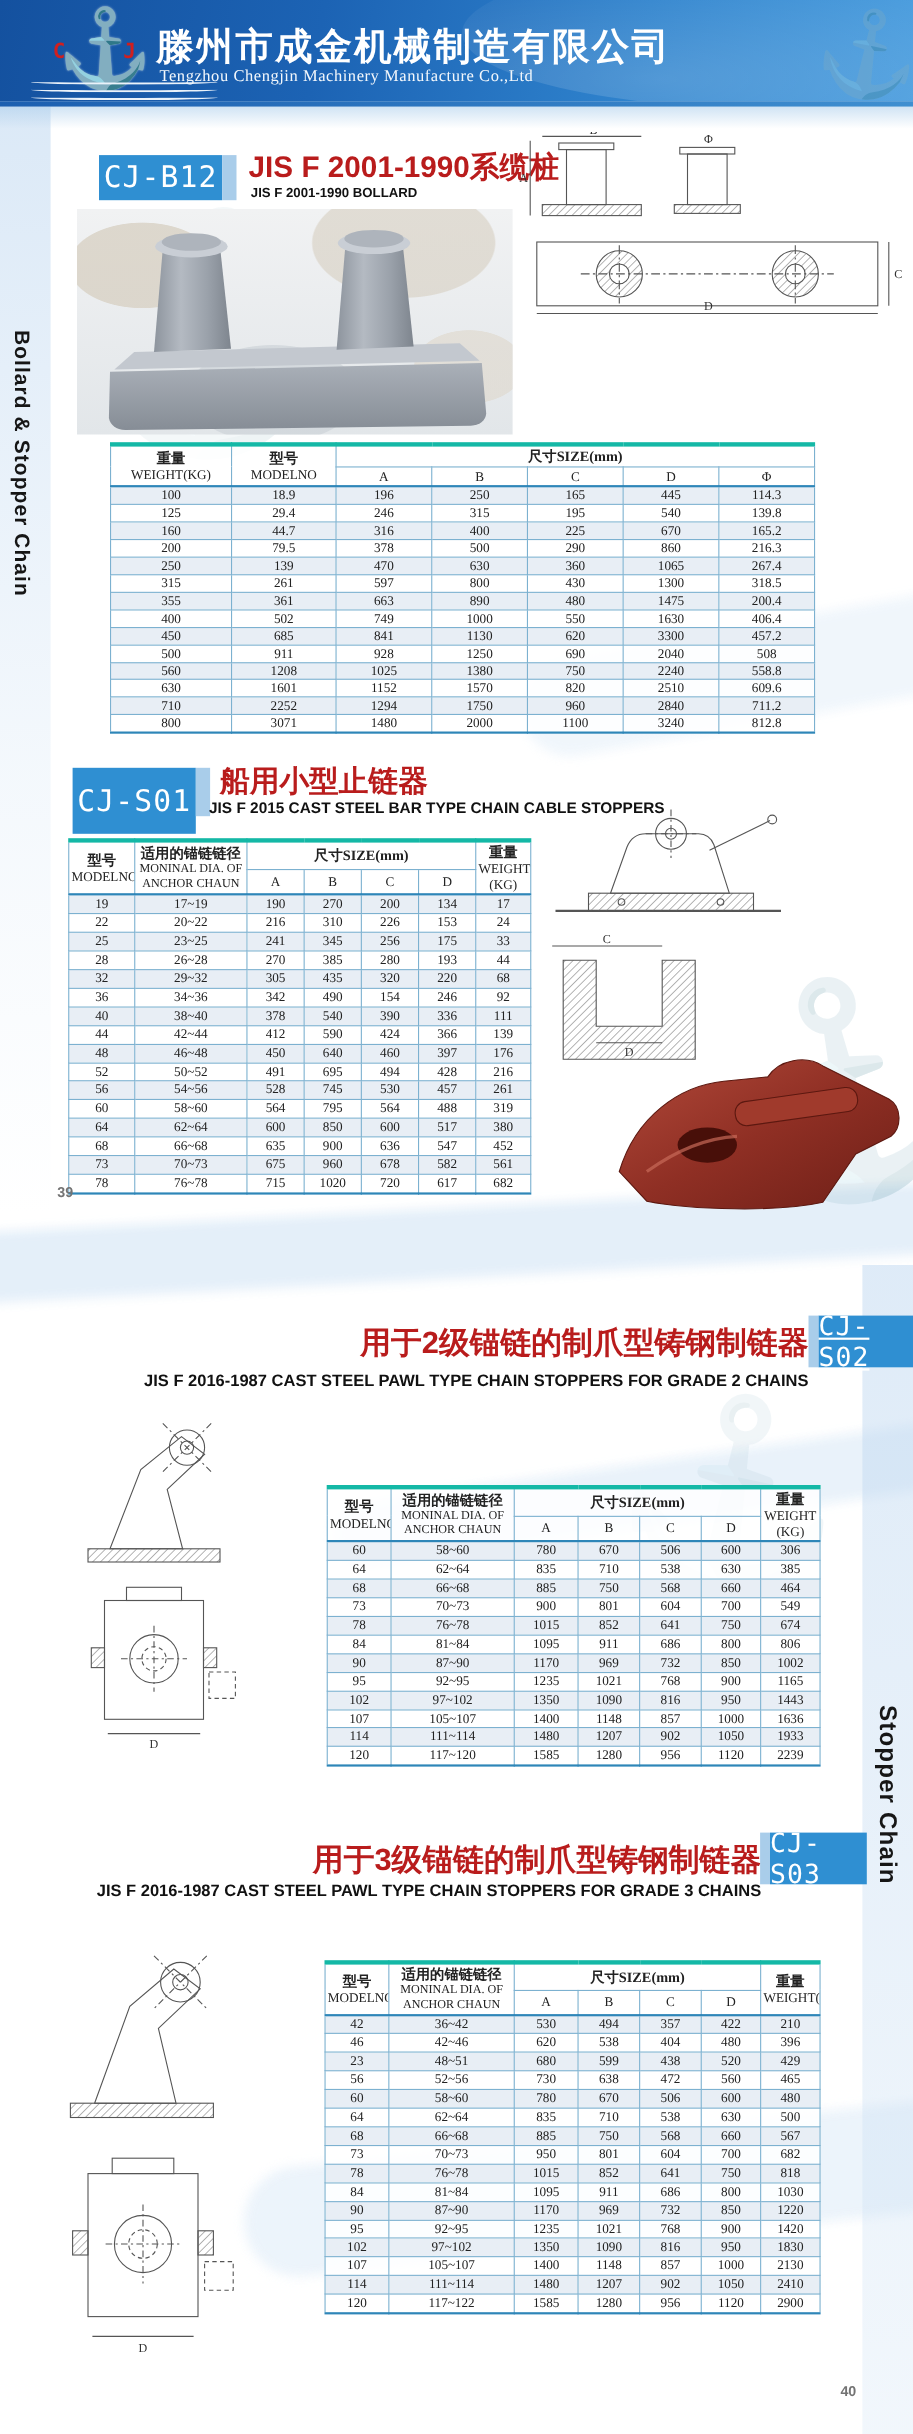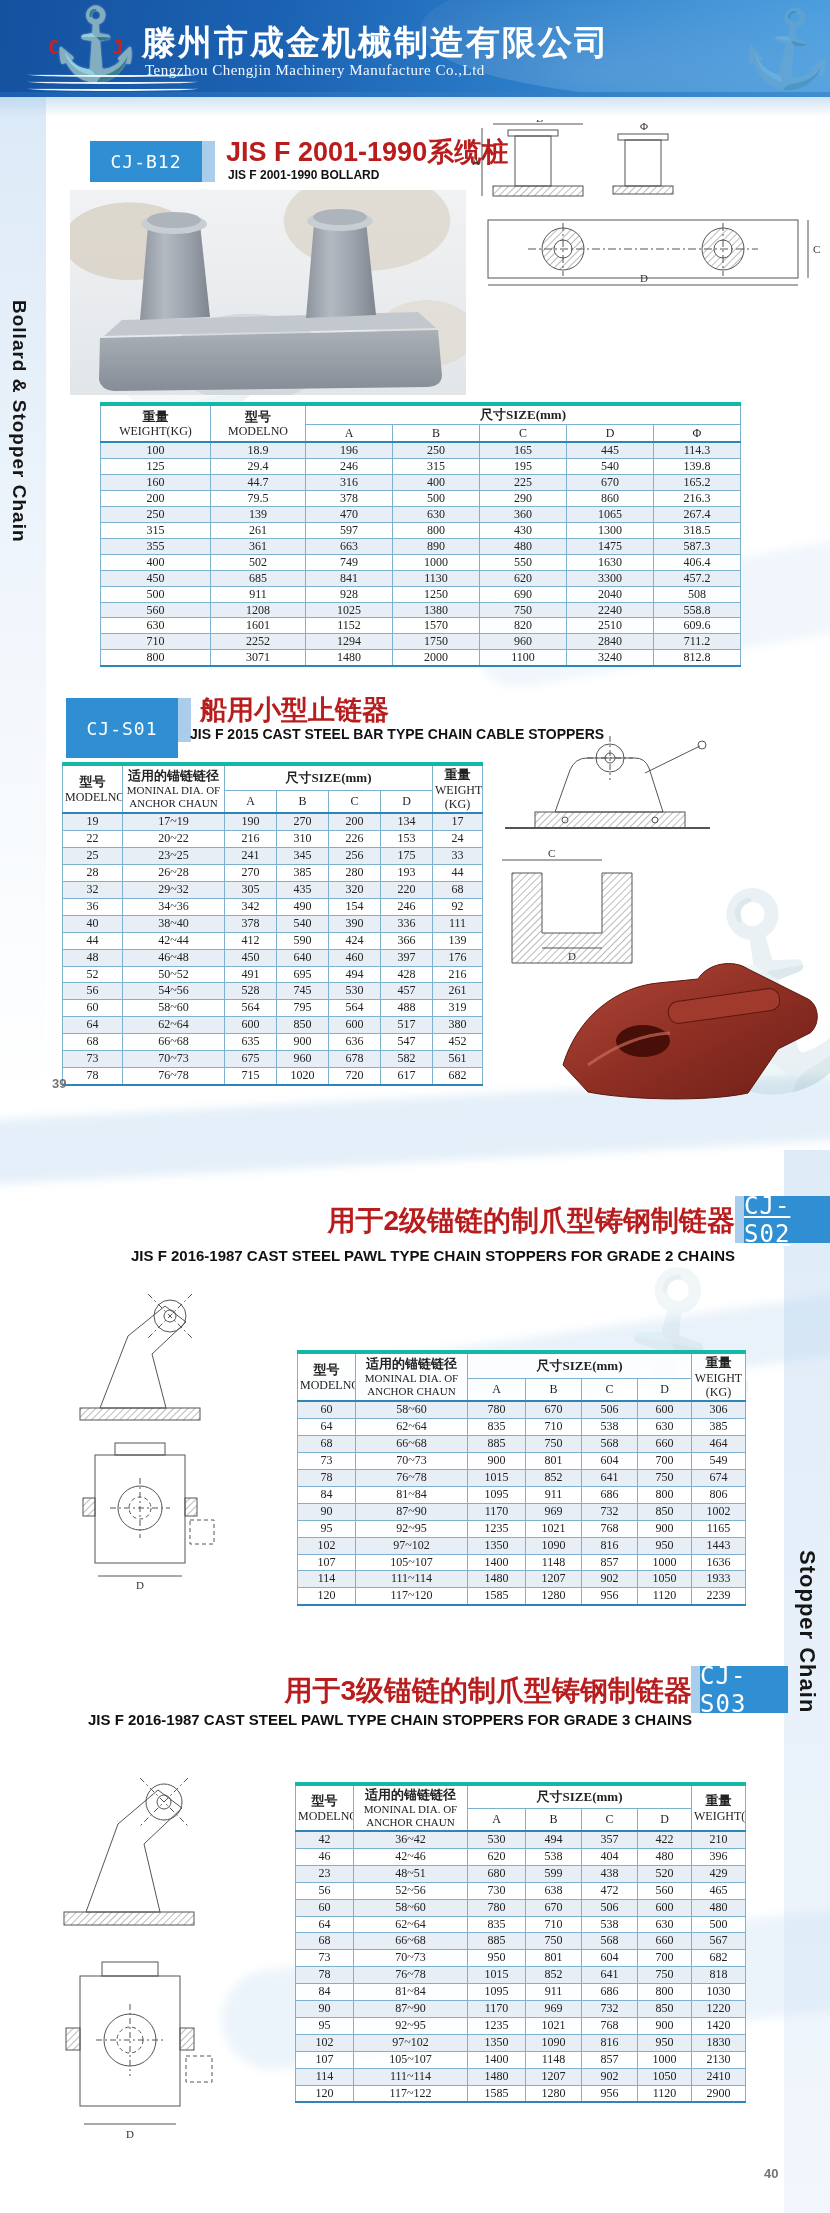--- a/index.html
+++ b/index.html
@@ -31,21 +31,21 @@
   
   .wave{background:rgba(190,216,240,.42);border-radius:60px;filter:blur(5px);}
   .strip-left{left:0;top:97px;width:46px;height:1008px;
        background:linear-gradient(180deg,rgba(190,215,240,.55),rgba(210,228,245,.25) 60%,rgba(255,255,255,0));}
   .strip-right{left:784px;top:1150px;width:46px;height:1063px;
        background:linear-gradient(180deg,rgba(190,215,240,.5),rgba(210,228,245,.3));}
   .wm-anchor{color:#9fb9d2;opacity:.16;}
 
   
   .badge{background:#2f8fd2;color:#ffffff;display:flex;align-items:center;justify-content:center;
-       font-family:"DejaVu Sans Mono",monospace;font-size:18px;letter-spacing:1px;}
+       font-family:"DejaVu Sans Mono",monospace;font-size:27px;letter-spacing:1px;}
   .badge-tail{background:#a9cdea;}
   .title-cn{font-weight:bold;color:#b91c1c;font-size:27px;white-space:nowrap;}
   .title-en{font-weight:bold;color:#111;font-size:16px;white-space:nowrap;}
   .ralign{text-align:right;}
 
   
   table.spec{border-collapse:collapse;table-layout:fixed;background:rgba(255,255,255,.85);
        border-top:4px solid #14b8a6;border-bottom:2px solid #2e86b8;}
   table.spec th,table.spec td{border:1px solid #7cb1d0;text-align:center;color:#222;
        font-family:"Liberation Serif",serif;padding:1px 2px;overflow:hidden;}
@@ -244,21 +244,21 @@
           <td>1300</td>
           <td>318.5</td>
         </tr>
         <tr>
           <td>355</td>
           <td>361</td>
           <td>663</td>
           <td>890</td>
           <td>480</td>
           <td>1475</td>
-          <td>587.3</td>
+          <td>200.4</td>
         </tr>
         <tr>
           <td>400</td>
           <td>502</td>
           <td>749</td>
           <td>1000</td>
           <td>550</td>
           <td>1630</td>
           <td>406.4</td>
         </tr>

